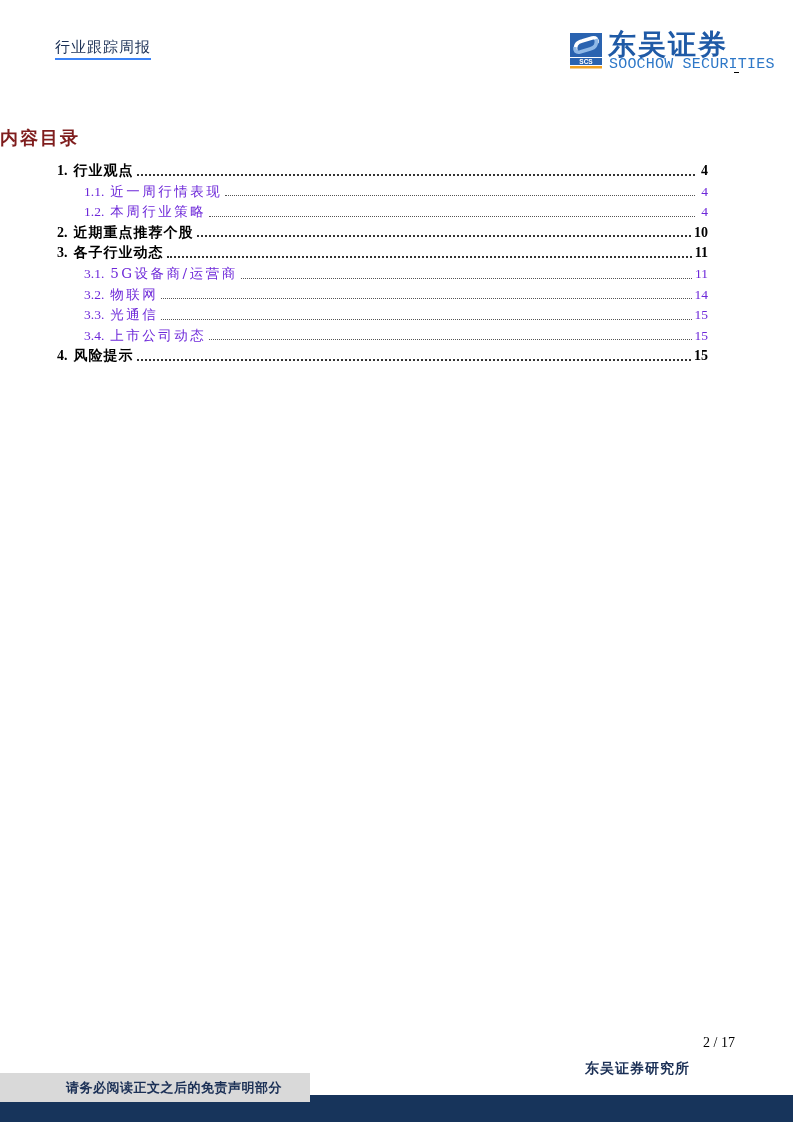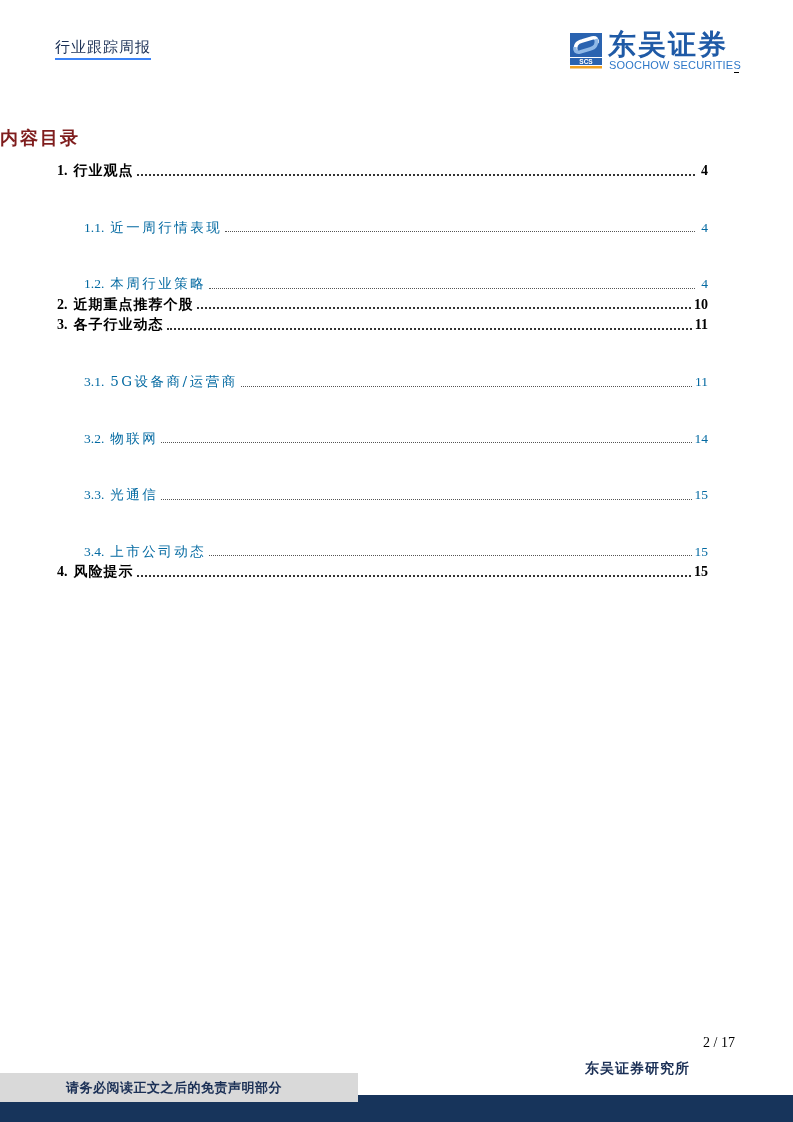--- a/index.html
+++ b/index.html
@@ -20,62 +20,62 @@
   }
   .logo-mark { position: absolute; left: 0; top: 0; width: 32px; height: 36px; }
   .logo-cn {
     position: absolute; left: 38px; top: -2px;
     font-family: "DejaVu Sans", "Liberation Sans", sans-serif;
     font-weight: bold; font-size: 28px; color: #1f5aa6; letter-spacing: 2px;
     line-height: 28px;
   }
   .logo-en {
     position: absolute; left: 39px; top: 26px;
-    font-family: Liberation Sans, sans-serif;
-    font-size: 11px; color: #2e78c8; letter-spacing: 0.2px; line-height: 12px;
+    font-family: Liberation Mono, monospace;
+    font-size: 15px; color: #2e78c8; letter-spacing: 0.2px; line-height: 12px;
     white-space: nowrap;
   }
   .header-tick {
     position: absolute; left: 734px; top: 72px; width: 5px; height: 1px; background: #000;
   }
   .toc-title {
     position: absolute; left: 0; width: 793px; top: 126px;
     font-weight: bold; font-size: 18px; color: #7f1d1d;
     letter-spacing: 2px;
   }
   .toc {
     position: absolute; left: 57px; top: 160px; width: 651px;
   }
   .toc-row {
     display: flex; align-items: baseline; height: 20.6px; line-height: 20.6px;
     font-size: 13.5px;
   }
   .toc-row.l1 { font-weight: bold; font-size: 14px; }
-  .toc-row.l2 { padding-left: 27px; color: #0369a1; margin-top: 36px; }
+  .toc-row.l2 { padding-left: 27px; color: #6d28d9; }
   .toc-num { white-space: nowrap; margin-right: 6px; font-family: "Liberation Serif", "DejaVu Serif", serif; }
   .toc-label { white-space: nowrap; }
   .toc-row.l2 .toc-label { letter-spacing: 2.5px; }
   .toc-row.l1 .toc-label { letter-spacing: 1px; }
   .toc-leader {
     flex: 1; margin: 0 3px; height: 1px; align-self: flex-end; margin-bottom: 5px;
     border-bottom: 2px dotted #333;
   }
   .toc-row.l2 .toc-leader { border-bottom: 1.5px dotted #555; }
   .toc-page { white-space: nowrap; font-family: "Liberation Serif", "DejaVu Serif", serif; min-width: 10px; text-align: right; }
 
   .page-num {
     position: absolute; left: 703px; top: 1035px;
     font-family: "Liberation Serif", "DejaVu Serif", serif; font-weight: normal; font-size: 14px;
   }
   .institute {
     position: absolute; left: 585px; top: 1060px;
     font-weight: bold; font-size: 14px; color: #1a2f55; letter-spacing: 1px;
   }
   .disclaimer-box {
-    position: absolute; left: 0; top: 1073px; width: 358px; height: 29px;
+    position: absolute; left: 0; top: 1073px; width: 310px; height: 29px;
     background: #d9d9d9; z-index: 2;
   }
   .disclaimer-text {
     position: absolute; left: 66px; top: 6px;
     font-weight: bold; font-size: 13px; color: #1a2f55; letter-spacing: 0.5px;
     white-space: nowrap;
   }
   .footer-bar {
     position: absolute; left: 0; top: 1095px; width: 793px; height: 27px;
     background: #17345b; z-index: 1;

